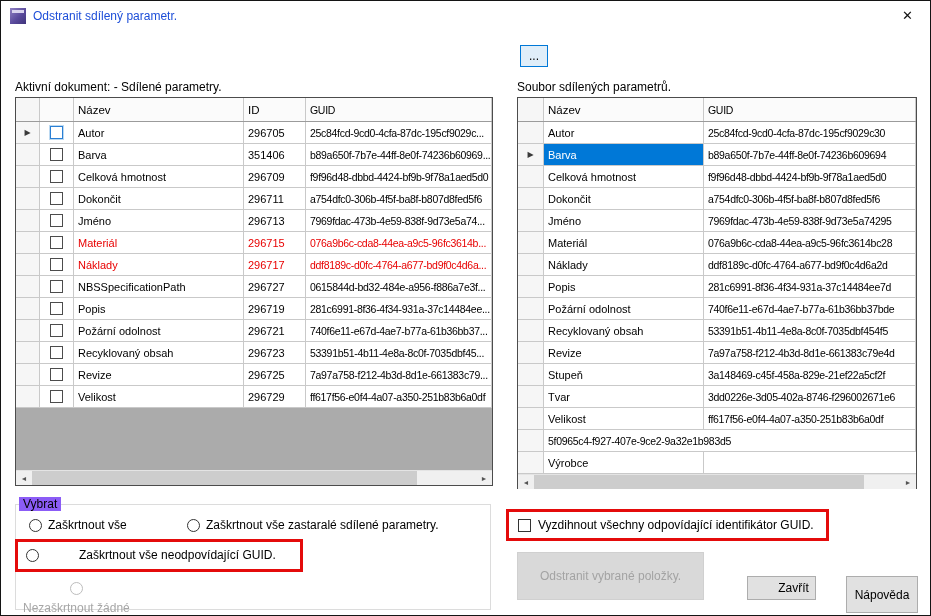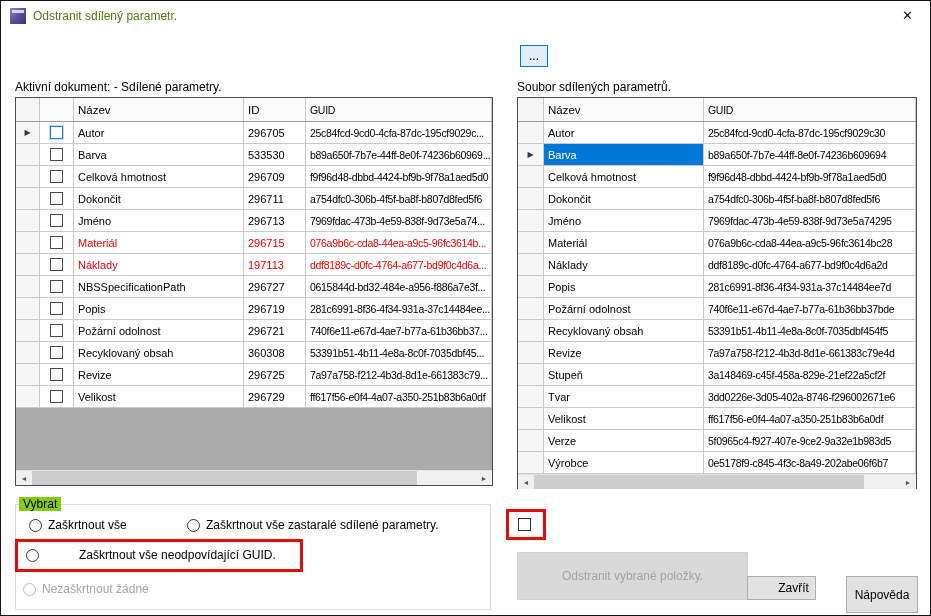--- a/index.html
+++ b/index.html
@@ -5,21 +5,21 @@
   * { margin:0; padding:0; box-sizing:border-box; }
   html,body { background:#ffffff; font-family:"Liberation Sans", sans-serif; }
   .window { position:relative; width:931px; height:616px; background:#fff;
             border:1px solid #141414; font-size:12px; color:#000; overflow:hidden; }
 
   
   .titlebar { position:absolute; left:0; top:0; right:0; height:30px; background:#fff; display:flex; align-items:center; }
   .app-icon { position:relative; width:16px; height:16px; margin-left:9px;
               background:linear-gradient(135deg,#9182c4 0%,#5a4a9c 55%,#3f347a 100%); }
   .app-icon::before { content:""; position:absolute; left:2px; top:2px; right:2px; height:3px; background:#d9d3ee; }
-  .win-title { margin-left:7px; font-size:12px; color:#4d7c0f; }
+  .win-title { margin-left:7px; font-size:12px; color:#1d4ed8; }
   .close-btn { position:absolute; right:0; top:0; width:45px; height:29px; display:flex;
                align-items:center; justify-content:center; font-size:13px; cursor:pointer; color:#111; }
 
   
   .browse-btn { position:absolute; left:519px; top:44px; width:28px; height:22px;
                 background:#e0eef9; border:1px solid #0078d7; font-size:12px; line-height:12px;
                 font-family:"Liberation Sans",sans-serif; cursor:pointer; }
 
   
   .sec-label { position:absolute; font-size:12px; color:#000; }
@@ -58,41 +58,41 @@
 
   .hscroll { flex:0 0 15px; height:15px; background:#f0f0f0; display:flex; align-items:stretch; border-top:1px solid #e4e4e4; }
   .hs-arrow { width:16px; display:flex; align-items:center; justify-content:center; font-size:7px; color:#555; cursor:pointer; }
   .hs-track { flex:1; position:relative; }
   .hs-thumb { position:absolute; top:0; bottom:0; background:#cdcdcd; }
   .grid.left  .hs-thumb { left:0; width:385px; }
   .grid.right .hs-thumb { left:0; width:330px; }
 
   
   .groupbox { position:absolute; left:14px; top:503px; width:476px; height:106px; border:1px solid #dcdcdc; }
-  .gb-label { position:absolute; left:18px; top:496px; background:#84cc16; padding:0 4px; font-size:12px; }
+  .gb-label { position:absolute; left:18px; top:496px; background:#8b5cf6; padding:0 4px; font-size:12px; }
 
   
   .radio { position:absolute; display:flex; align-items:center; gap:6px; font-size:12px; cursor:pointer; }
   .rb { width:13px; height:13px; border:1px solid #333; border-radius:50%; background:#fff; flex:0 0 13px; }
   .radio-0 { left:22px;  top:517px;padding-left:6px; }
   .radio-1 { left:186px; top:517px; }
   .radio-2 { left:14px;  top:538px; border:3px solid #e40b0b; padding:6px 24px 7px 8px;gap:40px; }
-  .radio-3 { left:22px;  top:581px; }
+  .radio-3 { left:22px;  top:581px;flex-direction:column; }
   .radio.disabled { cursor:default; }
   .radio.disabled .rb { border-color:#bdbdbd; }
   .radio.disabled .rlabel { color:#a6a6a6; }
 
   
   .match-box { position:absolute; left:505px; top:508px; display:flex; align-items:center; gap:7px;
                border:3px solid #e40b0b; padding:6px 12px 6px 9px; font-size:12px; cursor:pointer; background:#fff; }
   .cbx { width:13px; height:13px; border:1px solid #333; background:#fff; flex:0 0 13px; }
 
   
   button { font-family:"Liberation Sans",sans-serif; font-size:12px; }
-  .btn-remove { position:absolute; left:516px; top:551px; width:231px; height:48px;
+  .btn-remove { position:absolute; left:516px; top:551px; width:187px; height:48px;
                 background:#d9d9d9; color:#a3a3a3; border:1px solid #d0d0d0; }
   .btn-close  { position:absolute; left:746px; top:575px; width:69px; height:24px;
                 background:#e1e1e1; border:1px solid #adadad; cursor:pointer;padding-left:24px; }
   .btn-help   { position:absolute; left:845px; top:575px; width:72px; height:37px;
                 background:#e1e1e1; border:1px solid #adadad; cursor:pointer; }
 </style>
 </head>
 <body>
 
 <div class="window">
@@ -127,21 +127,21 @@
           <div class="cell c-name">Autor</div>
           <div class="cell c-id">296705</div>
           <div class="cell c-guid">25c84fcd-9cd0-4cfa-87dc-195cf9029c...</div>
         </div>
         <div class="grow">
           <div class="cell c-sel"></div>
           <div class="cell c-chk">
             <span class="cb"></span>
           </div>
           <div class="cell c-name">Barva</div>
-          <div class="cell c-id">533530</div>
+          <div class="cell c-id">351406</div>
           <div class="cell c-guid">b89a650f-7b7e-44ff-8e0f-74236b60969...</div>
         </div>
         <div class="grow">
           <div class="cell c-sel"></div>
           <div class="cell c-chk">
             <span class="cb"></span>
           </div>
           <div class="cell c-name">Celková hmotnost</div>
           <div class="cell c-id">296709</div>
           <div class="cell c-guid">f9f96d48-dbbd-4424-bf9b-9f78a1aed5d0</div>
@@ -172,21 +172,21 @@
           <div class="cell c-name">Materiál</div>
           <div class="cell c-id">296715</div>
           <div class="cell c-guid">076a9b6c-cda8-44ea-a9c5-96fc3614b...</div>
         </div>
         <div class="grow red">
           <div class="cell c-sel"></div>
           <div class="cell c-chk">
             <span class="cb"></span>
           </div>
           <div class="cell c-name">Náklady</div>
-          <div class="cell c-id">197113</div>
+          <div class="cell c-id">296717</div>
           <div class="cell c-guid">ddf8189c-d0fc-4764-a677-bd9f0c4d6a...</div>
         </div>
         <div class="grow">
           <div class="cell c-sel"></div>
           <div class="cell c-chk">
             <span class="cb"></span>
           </div>
           <div class="cell c-name">NBSSpecificationPath</div>
           <div class="cell c-id">296727</div>
           <div class="cell c-guid">0615844d-bd32-484e-a956-f886a7e3f...</div>
@@ -208,21 +208,21 @@
           <div class="cell c-name">Požární odolnost</div>
           <div class="cell c-id">296721</div>
           <div class="cell c-guid">740f6e11-e67d-4ae7-b77a-61b36bb37...</div>
         </div>
         <div class="grow">
           <div class="cell c-sel"></div>
           <div class="cell c-chk">
             <span class="cb"></span>
           </div>
           <div class="cell c-name">Recyklovaný obsah</div>
-          <div class="cell c-id">360308</div>
+          <div class="cell c-id">296723</div>
           <div class="cell c-guid">53391b51-4b11-4e8a-8c0f-7035dbf45...</div>
         </div>
         <div class="grow">
           <div class="cell c-sel"></div>
           <div class="cell c-chk">
             <span class="cb"></span>
           </div>
           <div class="cell c-name">Revize</div>
           <div class="cell c-id">296725</div>
           <div class="cell c-guid">7a97a758-f212-4b3d-8d1e-661383c79...</div>
@@ -321,27 +321,25 @@
           <div class="cell c-name">Tvar</div>
           <div class="cell c-guid">3dd0226e-3d05-402a-8746-f296002671e6</div>
         </div>
         <div class="grow">
           <div class="cell c-sel"></div>
           <div class="cell c-name">Velikost</div>
           <div class="cell c-guid">ff617f56-e0f4-4a07-a350-251b83b6a0df</div>
         </div>
         <div class="grow">
           <div class="cell c-sel"></div>
-          <div class="cell c-name">Verze</div>
           <div class="cell c-guid">5f0965c4-f927-407e-9ce2-9a32e1b983d5</div>
         </div>
         <div class="grow">
           <div class="cell c-sel"></div>
           <div class="cell c-name">Výrobce</div>
-          <div class="cell c-guid">0e5178f9-c845-4f3c-8a49-202abe06f6b7</div>
         </div>
       </div>
     <div class="hscroll">
       <span class="hs-arrow">◄</span>
       <div class="hs-track">
           <div class="hs-thumb"></div>
         </div>
       <span class="hs-arrow">►</span>
     </div>
   </div>
@@ -362,19 +360,20 @@
         <span class="rlabel">Zaškrtnout vše neodpovídající GUID.</span>
       </div>
       <div class="radio radio-3 disabled">
         <span class="rb"></span>
         <span class="rlabel">Nezaškrtnout žádné</span>
       </div>
     </div>
 
   <div class="match-box">
     <span class="cbx"></span>
+    <span>Vyzdihnout všechny odpovídající identifikátor GUID.</span>
   </div>
 
   <button class="btn-remove" disabled="">Odstranit vybrané položky.</button>
   <button class="btn-close">Zavřít</button>
   <button class="btn-help">Nápověda</button>
 
 </div>
 
 </body></html>

